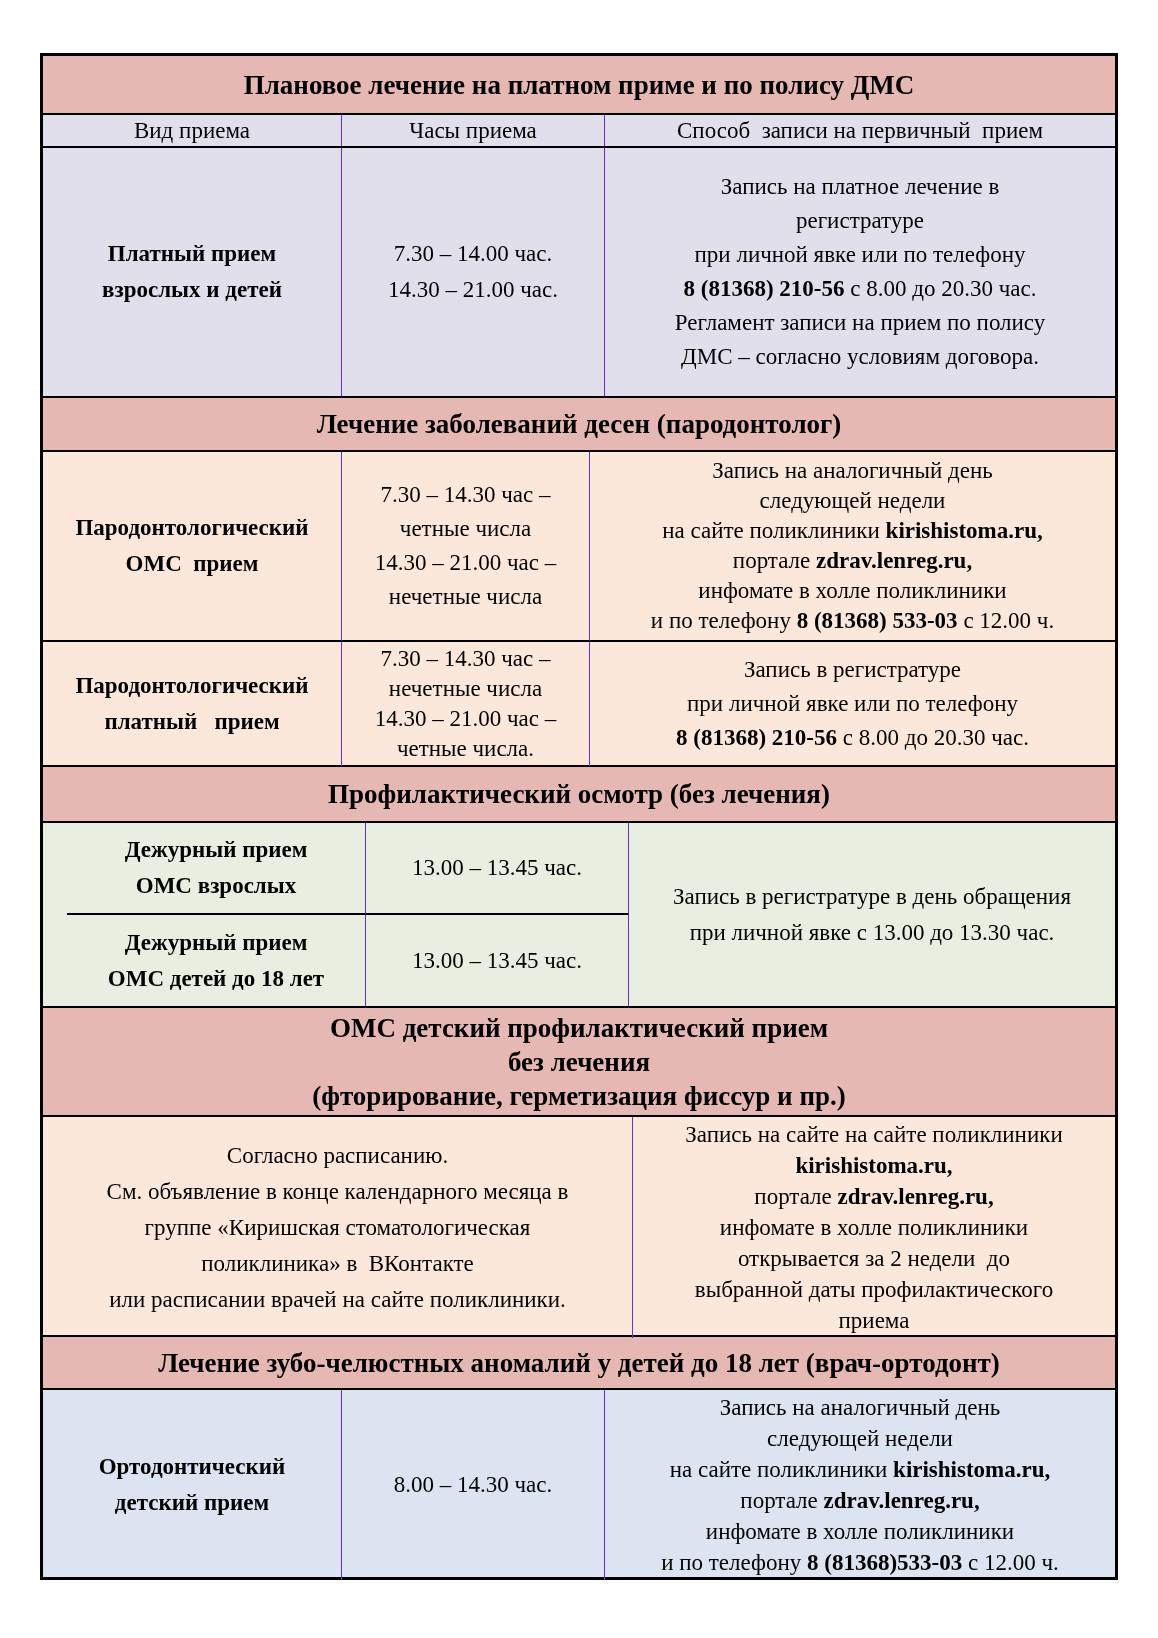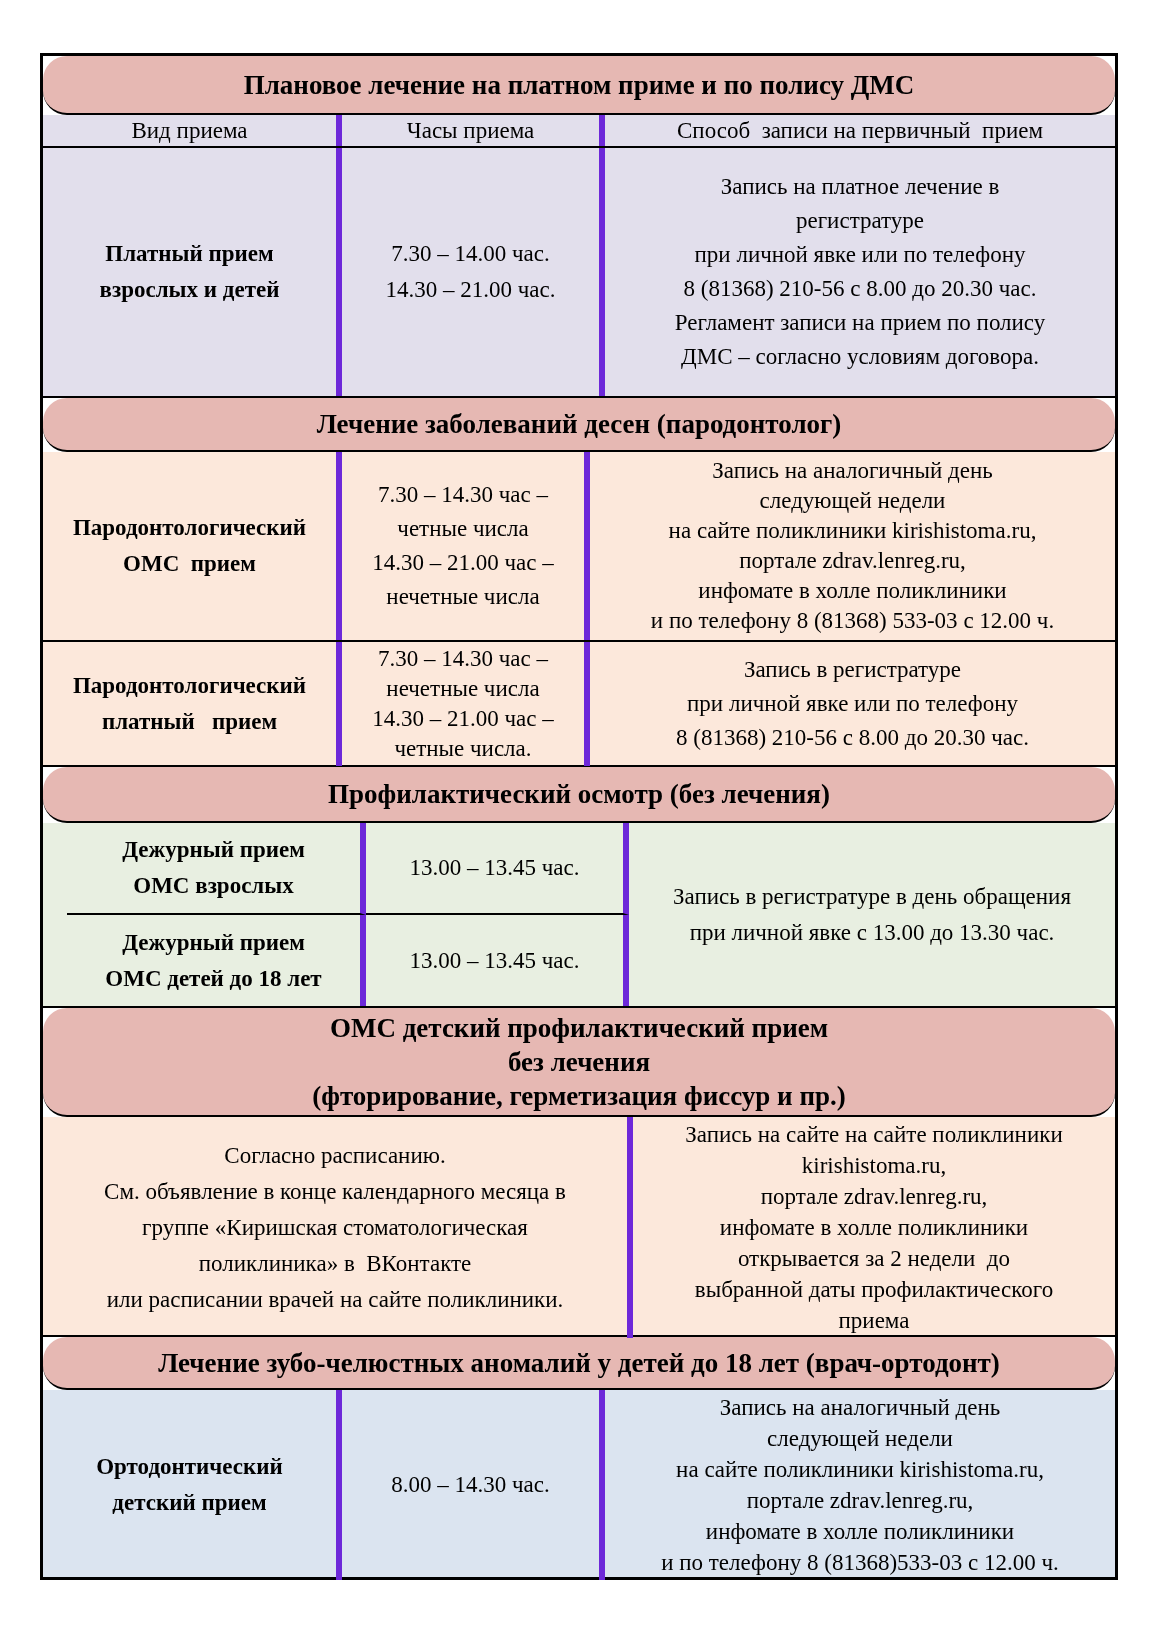--- a/index.html
+++ b/index.html
@@ -2,29 +2,29 @@
 <html><head>
 <meta charset="utf-8">
 <style>
   html,body{margin:0;padding:0;background:#ffffff;}
   .page{position:relative;width:1158px;height:1638px;background:#ffffff;
         font-family:"Liberation Serif","DejaVu Serif",serif;color:#000;overflow:hidden;}
   .tbl{position:absolute;left:40px;top:53px;width:1078px;height:1527px;
        border:3px solid #000;box-sizing:border-box;font-size:23px;line-height:36px;}
   .band{display:flex;flex-direction:column;align-items:center;justify-content:center;text-align:center;
         font-weight:700;font-size:27px;line-height:34px;background:#e6b8b3;
-        border-bottom:2px solid #000;box-sizing:border-box;border-radius:24px;}
+        border-bottom:2px solid #000;box-sizing:border-box;}
   .row{display:grid;border-bottom:2px solid #000;box-sizing:border-box;}
   .row.last{border-bottom:none;}
   .cell{display:flex;flex-direction:column;align-items:center;justify-content:center;
-        text-align:center;border-right:6px solid #6d28d9;box-sizing:border-box;
+        text-align:center;border-right:1px solid #6d28d9;box-sizing:border-box;
         padding:2px 8px;white-space:pre-wrap;}
   .cell.noright{border-right:none;}
   .cell .line{white-space:pre-wrap;}
-  .b{font-weight:400;}
+  .b{font-weight:700;}
   .bold{font-weight:700;}
   
   .g-main{grid-template-columns:299px 263px 1fr;}
   .g-par {grid-template-columns:299px 248px 1fr;}
   .g-two {grid-template-columns:590px 1fr;}
   .g-green{grid-template-columns:299px 263px 1fr;grid-template-rows:92px 1fr;height:185px;}
   
   .lav{background:#e2dfec;}
   .peach{background:#fce8db;}
   .green{background:#e8efe1;padding-left:24px;}

